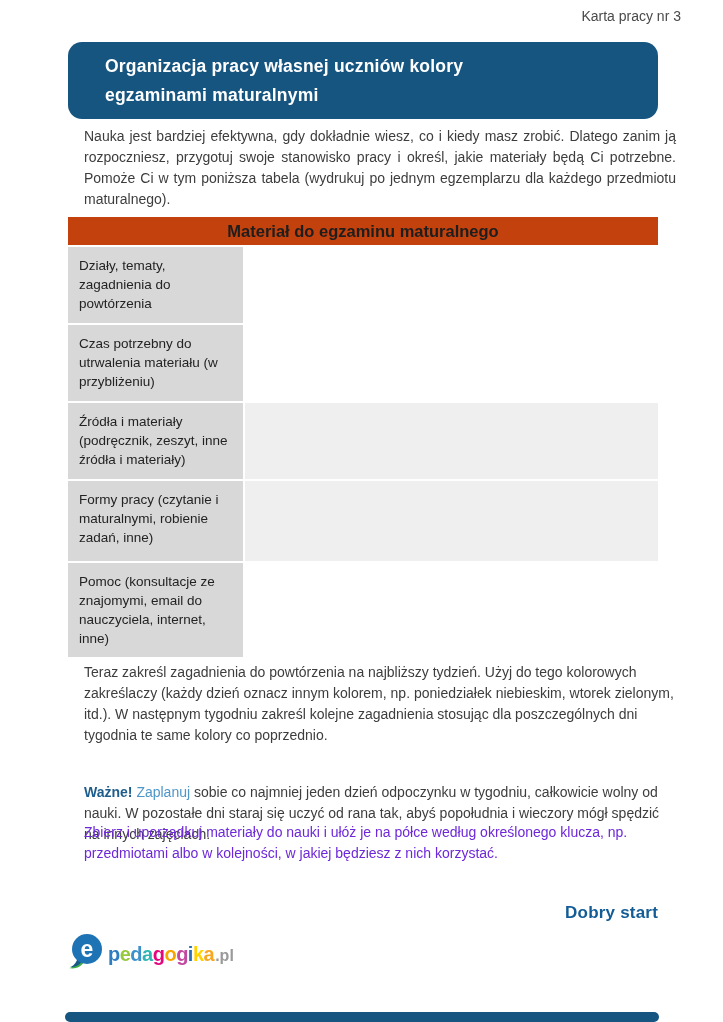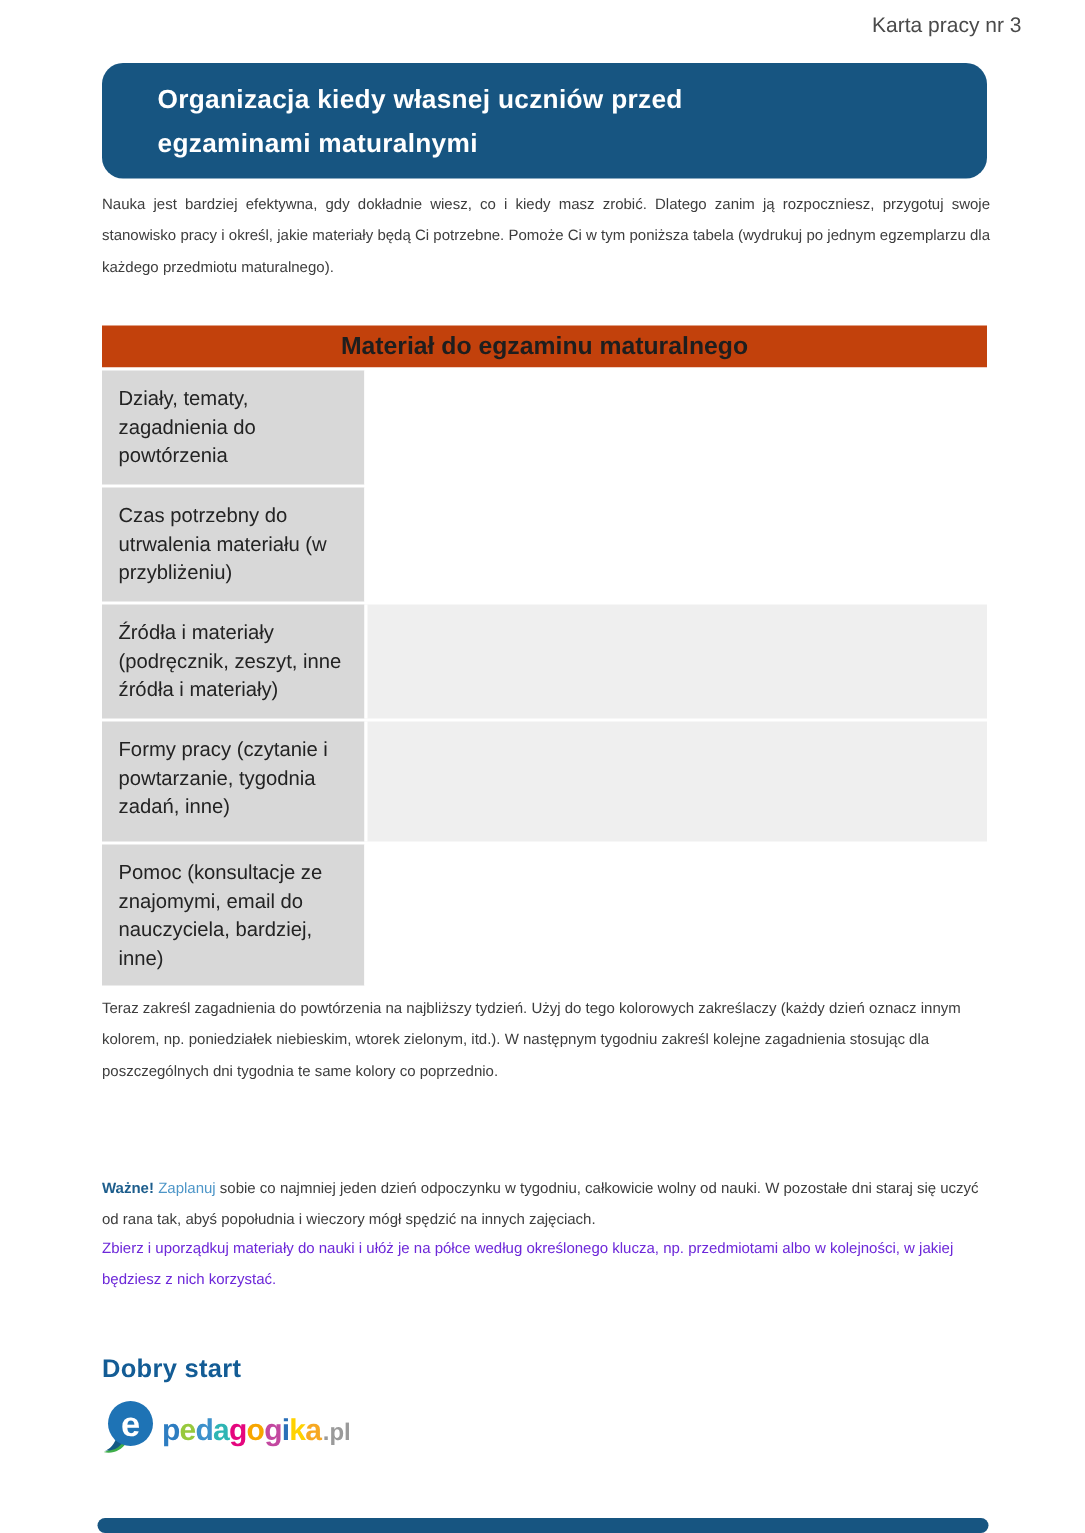--- a/index.html
+++ b/index.html
@@ -22,21 +22,21 @@
     position: absolute; top: 42px; left: 68px; width: 590px; height: 77px;
     background: #175581; border-radius: 14px;
     padding: 10px 24px 10px 37px;
     display: flex; flex-direction: column; justify-content: center;
   }
   .title-box .t-line {
     color: #ffffff; font-weight: bold; font-size: 17.5px; line-height: 29px;
     letter-spacing: 0.2px;
   }
 
-  .para { position: absolute; left: 68px; width: 592px; font-size: 10px; line-height: 21px; color: #3d3d3d; }
+  .para { position: absolute; left: 84px; width: 592px; font-size: 14px; line-height: 21px; color: #3d3d3d; }
   .para-intro { top: 126px; text-align: justify; }
   .para-after { top: 662px; }
   .para-important { top: 749px; margin-top: 33px; }
   .para-tip { top: 822px; color: #6d28d9; }
 
   .imp-label { color: #1c5d8c; font-weight: bold; }
   .imp-link  { color: #4e96c8; text-decoration: none; cursor: pointer; }
 
   .wtable { position: absolute; top: 217px; left: 68px; width: 590px; }
   .wt-header {
@@ -47,42 +47,42 @@
   .wt-row { display: flex; border-top: 2px solid #ffffff; }
   .wt-label {
     width: 175px; flex: 0 0 175px; background: #d8d8d8;
     padding: 9px 14px 9px 11px;
     font-size: 13.5px; font-weight: normal; color: #232323; line-height: 19px;
   }
   .wt-value { flex: 1; border-left: 2px solid #ffffff; background: #ffffff; }
   .wt-value.alt { background: #efefef; }
   .h78 { min-height: 78px; } .h82 { min-height: 82px; } .h84 { min-height: 84px; }
 
-  .closing-wrap { position: absolute; top: 903px; left: 68px; width: 590px; text-align: left; }
+  .closing-wrap { position: absolute; top: 903px; left: 68px; width: 590px; text-align: right; }
   .closing { font-size: 17px; font-weight: bold; color: #135c95; letter-spacing: 0.2px; }
 
   .logo { position: absolute; top: 931px; left: 66px; display: flex; align-items: flex-end; cursor: pointer; }
   .logo-mark { display: inline-block; width: 40px; height: 40px; }
   .logo-word { font-size: 20px; font-weight: bold; letter-spacing: -0.5px; line-height: 34px; margin-left: 2px; }
   .logo-suffix { font-size: 16px; color: #9a9a9a; font-weight: bold; margin-left: 1px; padding-bottom: 6px; }
 
   .footer-bar {
     position: absolute; left: 65px; bottom: 0px; width: 594px; height: 10px;
     background: #175581; border-radius: 5px;
   }
 </style>
 </head>
 <body>
 
 <div class="page">
 
   <div class="karta-label">Karta pracy nr 3</div>
 
   <div class="title-box">
-    <div class="t-line">Organizacja kiedy własnej uczniów przed</div>
+    <div class="t-line">Organizacja pracy własnej uczniów kolory</div>
     <div class="t-line">egzaminami maturalnymi</div>
   </div>
 
   <p class="para para-intro">Nauka jest bardziej efektywna, gdy dokładnie wiesz, co i kiedy masz zrobić. Dlatego zanim ją rozpoczniesz, przygotuj swoje stanowisko pracy i określ, jakie materiały będą Ci potrzebne. Pomoże Ci w tym poniższa tabela (wydrukuj po jednym egzemplarzu dla każdego przedmiotu maturalnego).</p>
 
   <div class="wtable">
     <div class="wt-header">Materiał do egzaminu maturalnego</div>
 
     <div class="wt-row h78">
       <div class="wt-label">Działy, tematy, zagadnienia do powtórzenia</div>
@@ -90,25 +90,25 @@
     </div>
     <div class="wt-row h78">
       <div class="wt-label">Czas potrzebny do utrwalenia materiału (w przybliżeniu)</div>
       <div class="wt-value"></div>
     </div>
     <div class="wt-row h78">
       <div class="wt-label">Źródła i materiały (podręcznik, zeszyt, inne źródła i materiały)</div>
       <div class="wt-value alt"></div>
     </div>
     <div class="wt-row h82">
-      <div class="wt-label">Formy pracy (czytanie i powtarzanie, tygodnia zadań, inne)</div>
+      <div class="wt-label">Formy pracy (czytanie i maturalnymi, robienie zadań, inne)</div>
       <div class="wt-value alt"></div>
     </div>
     <div class="wt-row h84">
-      <div class="wt-label">Pomoc (konsultacje ze znajomymi, email do nauczyciela, bardziej, inne)</div>
+      <div class="wt-label">Pomoc (konsultacje ze znajomymi, email do nauczyciela, internet, inne)</div>
       <div class="wt-value"></div>
     </div>
   </div>
 
   <p class="para para-after">Teraz zakreśl zagadnienia do powtórzenia na najbliższy tydzień. Użyj do tego kolorowych zakreślaczy (każdy dzień oznacz innym kolorem, np. poniedziałek niebieskim, wtorek zielonym, itd.). W następnym tygodniu zakreśl kolejne zagadnienia stosując dla poszczególnych dni tygodnia te same kolory co poprzednio.</p>
 
   <p class="para para-important"><span class="imp-label">Ważne!</span> <span class="imp-link">Zaplanuj</span> <span>sobie co najmniej jeden dzień odpoczynku w tygodniu, całkowicie wolny od nauki. W pozostałe dni staraj się uczyć od rana tak, abyś popołudnia i wieczory mógł spędzić na innych zajęciach.</span></p>
 
   <p class="para para-tip">Zbierz i uporządkuj materiały do nauki i ułóż je na półce według określonego klucza, np. przedmiotami albo w kolejności, w jakiej będziesz z nich korzystać.</p>
 

